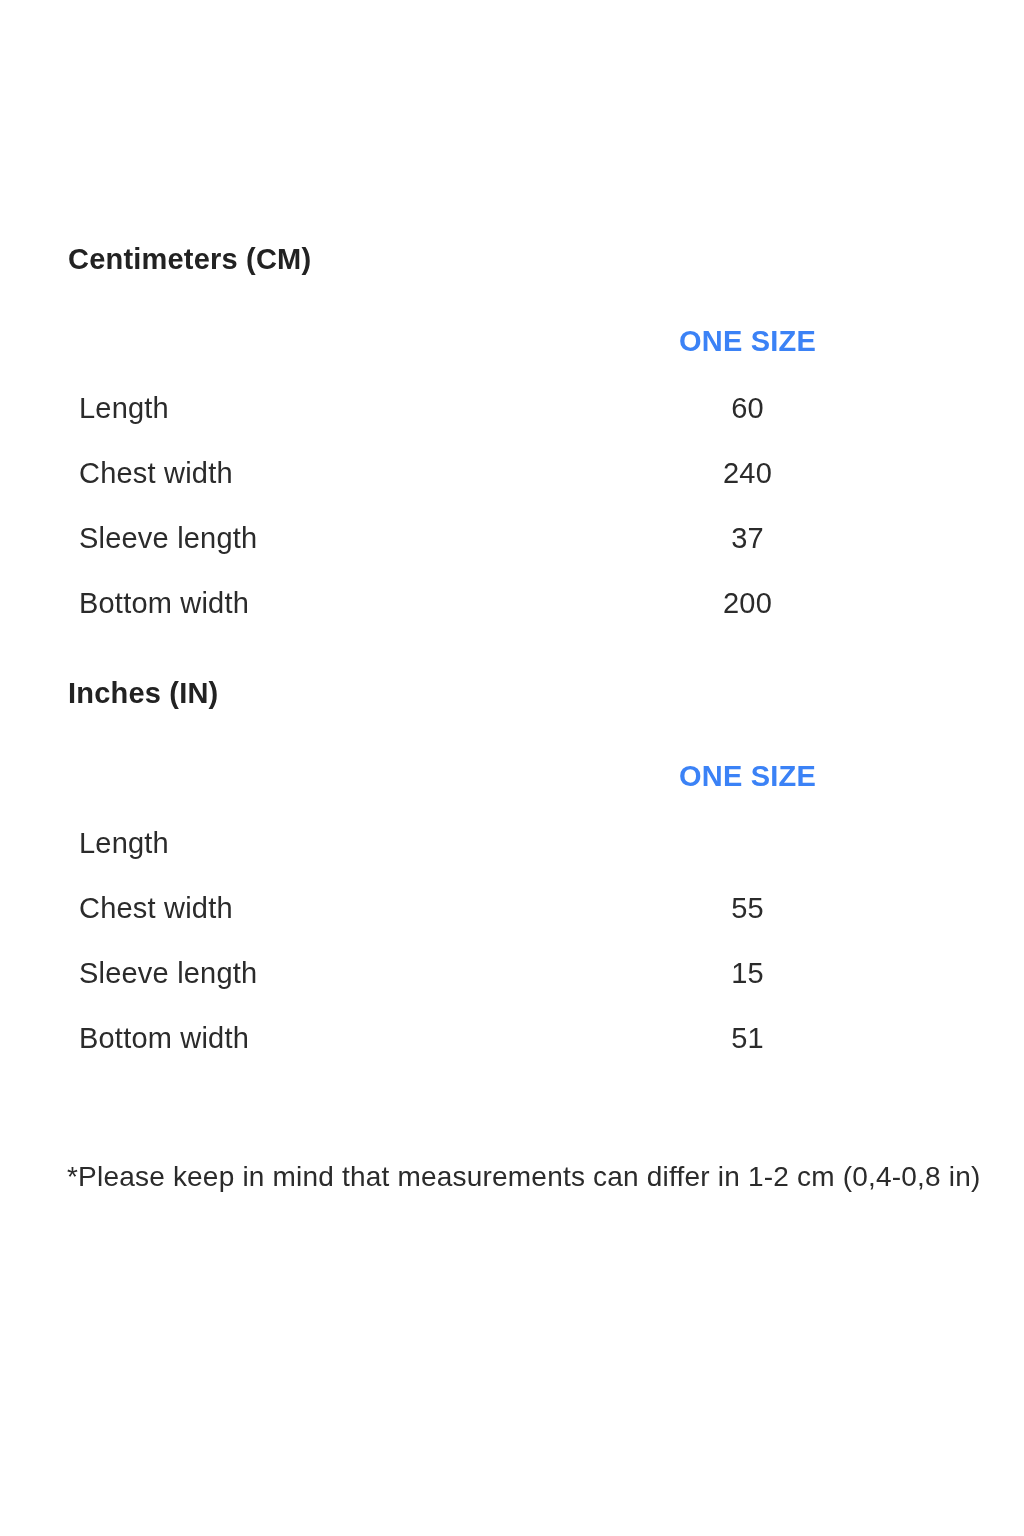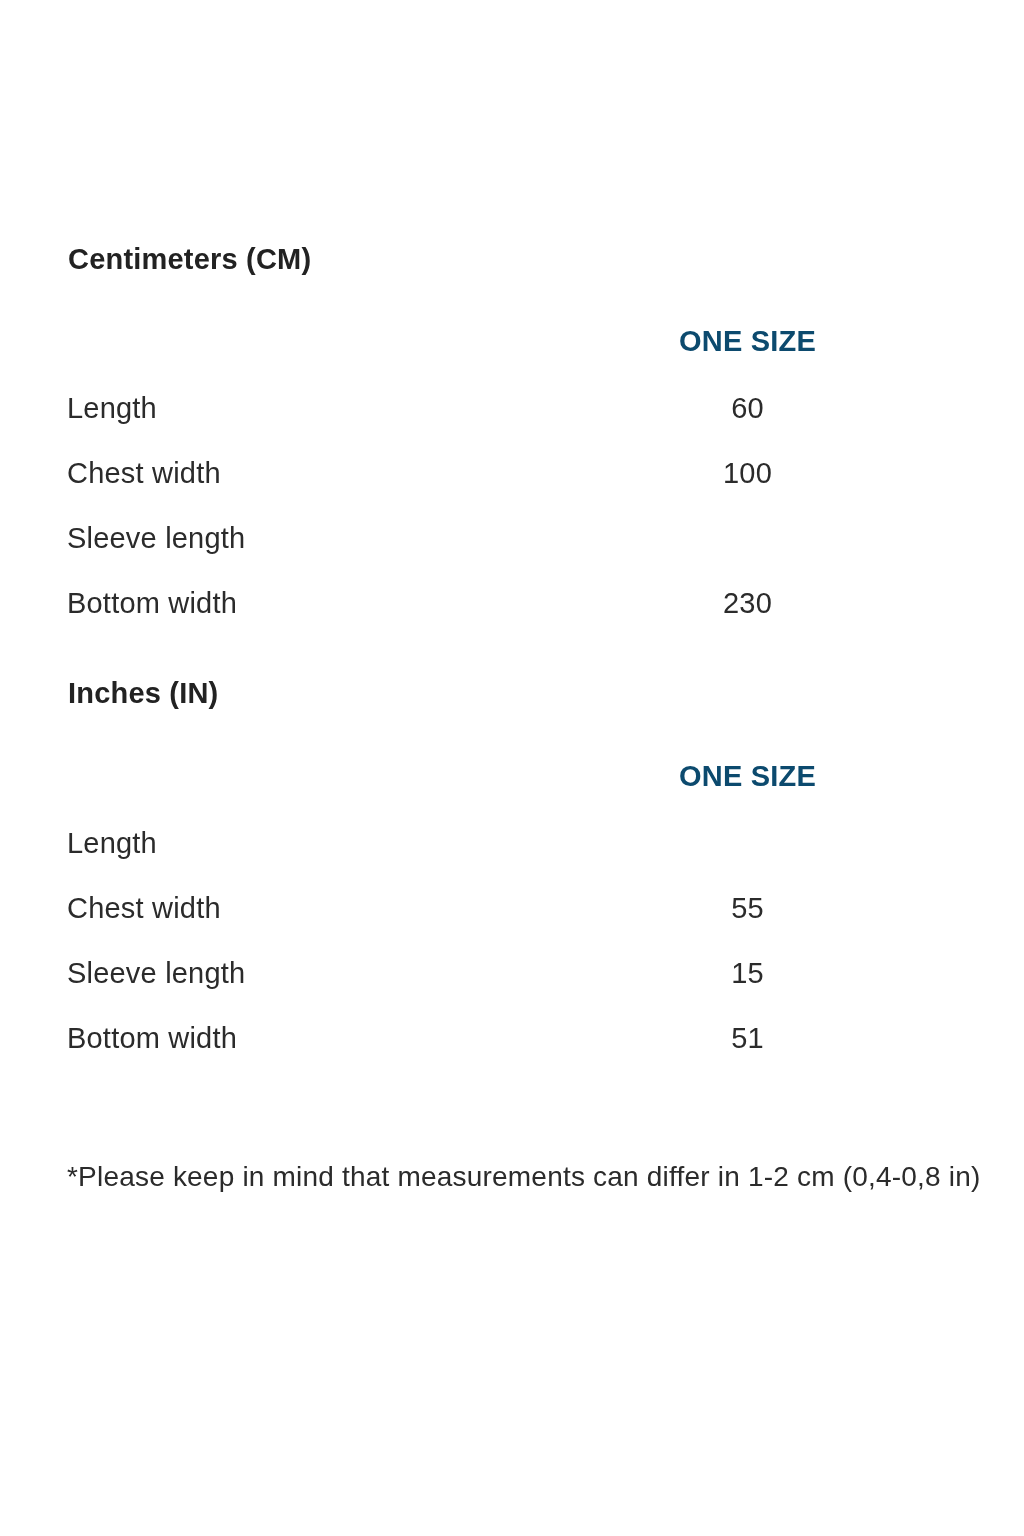--- a/index.html
+++ b/index.html
@@ -32,35 +32,35 @@
     left: 63px;
     width: 898px;
     height: 40px;
     font-size: 29px;
     line-height: 36px;
     font-weight: 300;
     letter-spacing: 0.2px;
   }
   .row .label {
     position: absolute;
-    left: 4px;
+    left: 16px;
     top: 0;
     white-space: nowrap;
   }
   .row .value {
     position: absolute;
     left: 557px;
     top: 0;
     width: 255px;
     text-align: center;
     white-space: nowrap;
   }
   .row .value.head {
     font-weight: 600;
-    color: #0c4a6e;
+    color: #3b82f6;
   }
   .footnote {
     position: absolute;
     left: 63px;
     top: 1155px;
     margin: 4px;
     font-size: 28px;
     line-height: 36px;
     font-weight: 300;
     letter-spacing: 0.2px;
@@ -77,28 +77,29 @@
   <div class="row" style="top:323px">
     <span class="value head">ONE SIZE</span>
   </div>
 
   <div class="row" style="top:390px">
     <span class="label">Length</span>
     <span class="value">60</span>
   </div>
   <div class="row" style="top:455px">
     <span class="label">Chest width</span>
-    <span class="value">100</span>
+    <span class="value">240</span>
   </div>
   <div class="row" style="top:520px">
     <span class="label">Sleeve length</span>
+    <span class="value">37</span>
   </div>
   <div class="row" style="top:585px">
     <span class="label">Bottom width</span>
-    <span class="value">230</span>
+    <span class="value">200</span>
   </div>
 
   <h2 class="sec-title" style="top:670px">Inches (IN)</h2>
 
   <div class="row" style="top:758px">
     <span class="value head">ONE SIZE</span>
   </div>
 
   <div class="row" style="top:825px">
     <span class="label">Length</span>

